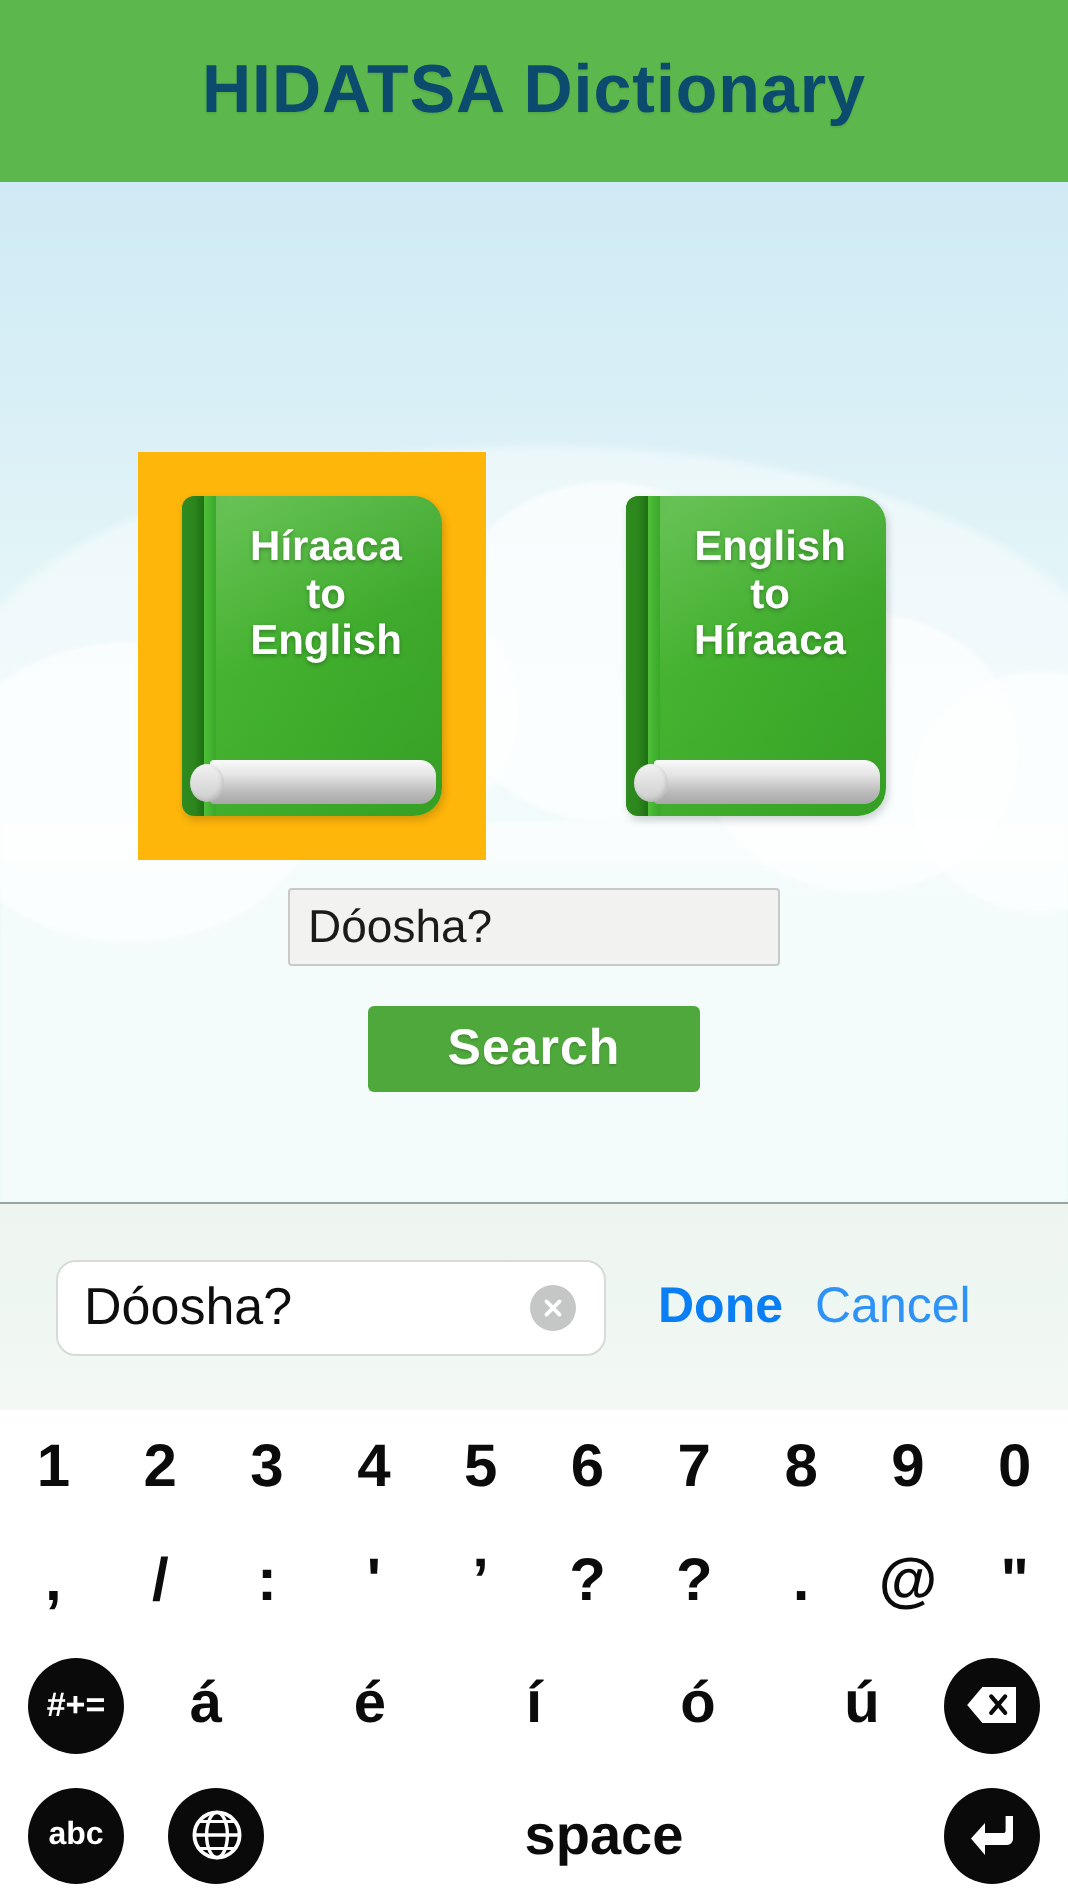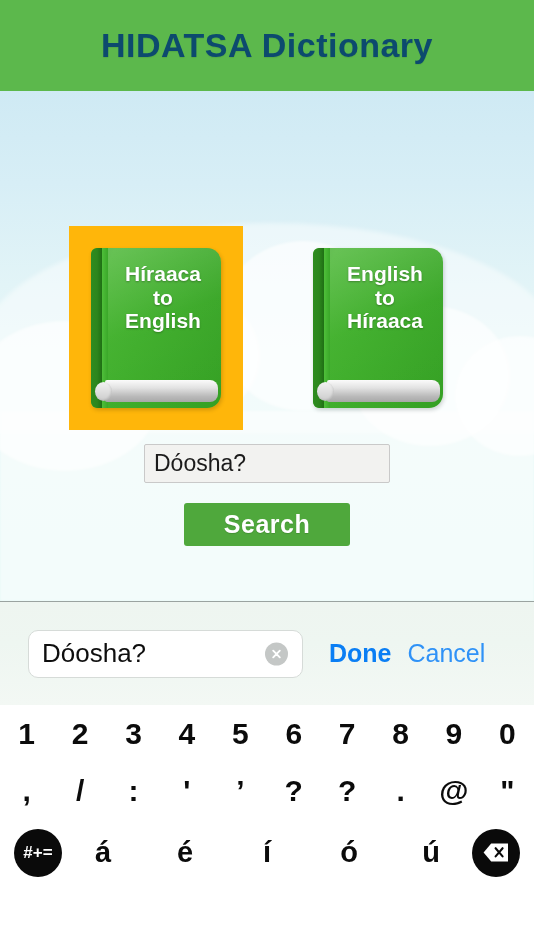--- a/index.html
+++ b/index.html
@@ -362,15 +362,36 @@
       </div>
       <div class="circle-key">
         <svg width="26" height="19" viewBox="0 0 26 19" aria-hidden="true">
           <path d="M8.2 0.5 H25 V18.5 H8.2 L0.6 9.5 Z" fill="#ffffff"></path>
           <path d="M12.6 5.2 L19.6 13.4 M19.6 5.2 L12.6 13.4" stroke="#0a0a0a" stroke-width="2.1" stroke-linecap="round"></path>
         </svg>
       </div>
       <div class="pad-r"></div>
     </div>
 
+    <div class="kb-row r4">
+      <div class="pad-l"></div>
+      <div class="circle-key sm-text">abc</div>
+      <div class="spacer-sm"></div>
+      <div class="circle-key">
+        <svg width="27" height="27" viewBox="0 0 27 27" aria-hidden="true">
+          <circle cx="13.5" cy="13.5" r="11.3" fill="none" stroke="#ffffff" stroke-width="1.9"></circle>
+          <ellipse cx="13.5" cy="13.5" rx="5.2" ry="11.3" fill="none" stroke="#ffffff" stroke-width="1.7"></ellipse>
+          <line x1="2.2" y1="13.5" x2="24.8" y2="13.5" stroke="#ffffff" stroke-width="1.7"></line>
+          <line x1="4.9" y1="6.7" x2="22.1" y2="6.7" stroke="#ffffff" stroke-width="1.5"></line>
+          <line x1="4.9" y1="20.3" x2="22.1" y2="20.3" stroke="#ffffff" stroke-width="1.5"></line>
+        </svg>
+      </div>
+      <div class="space-key">space</div>
+      <div class="circle-key">
+        <svg width="25" height="24" viewBox="0 0 25 24" aria-hidden="true">
+          <path d="M22.5 2 V13.5 A3 3 0 0 1 19.5 16.5 H8.5 V21.5 L1.5 13.2 L8.5 5.5 V10.5 H17.5 A1.3 1.3 0 0 0 18.8 9.2 V2 Z" fill="#ffffff"></path>
+        </svg>
+      </div>
+      <div class="pad-r"></div>
+    </div>
 
   </div>
 </div>
 
 </body></html>

